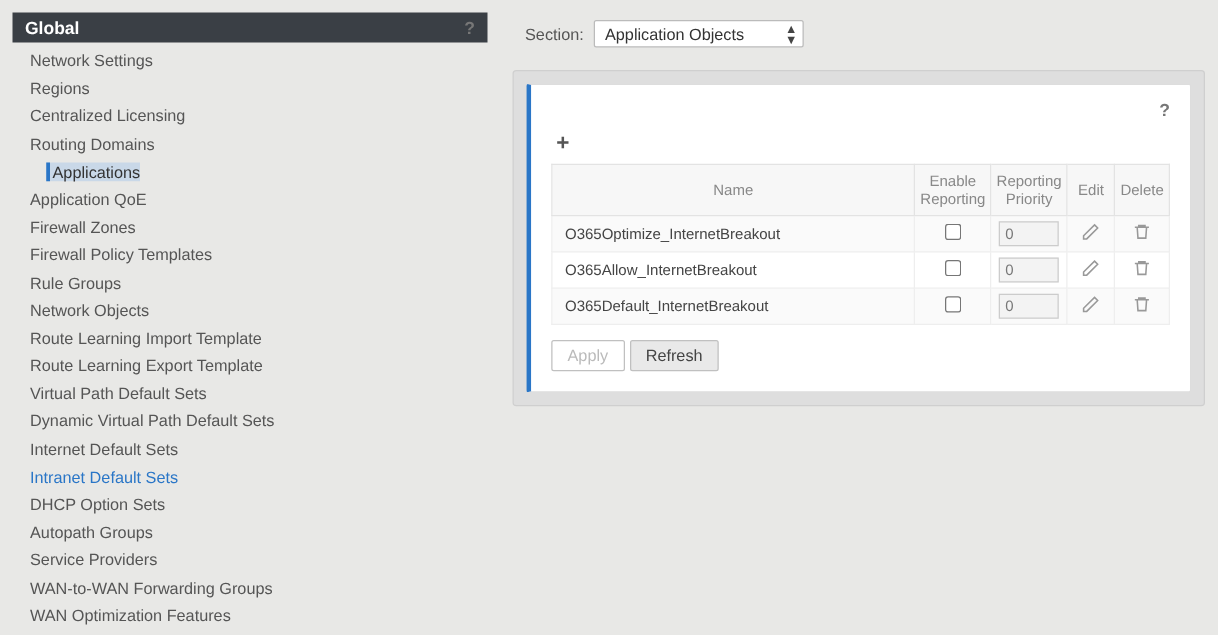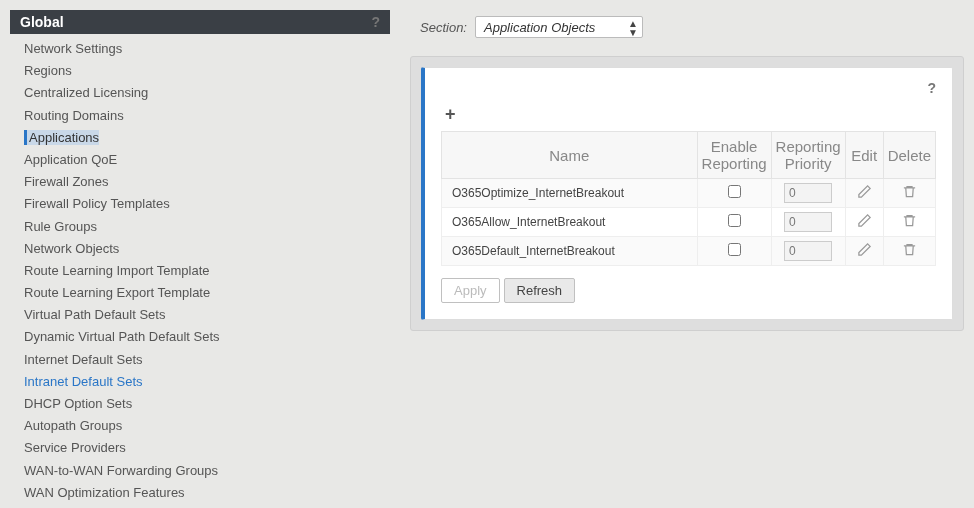--- a/index.html
+++ b/index.html
@@ -39,36 +39,36 @@
     font-size: 13px;
     color: #555;
     line-height: 1.4;
     cursor: pointer;
   }
   .sidebar-item.selected span {
     background: #c9d8e8;
     border-left: 3px solid #2a76c7;
     padding-left: 2px;
     color: #333;
+    margin-left: 13px;
   }
   .sidebar-item.blue {
     color: #2a76c7;
   }
 
   .main {
     flex: 1;
     padding-top: 6px;
   }
   .section-row {
     display: flex;
     align-items: center;
     gap: 8px;
     padding-left: 10px;
     margin-bottom: 18px;
-    font-style: italic;
   }
   .section-label {
     font-size: 13px;
     color: #555;
   }
   .section-select {
     position: relative;
     background: #fff;
     border: 1px solid #bbb;
     border-radius: 2px;
@@ -127,21 +127,21 @@
     border: 1px solid #ddd;
     font-size: 12px;
   }
   table.data th {
     background: #f7f7f7;
     color: #888;
     font-weight: normal;
     text-align: center;
     padding: 6px 4px;
     border: 1px solid #e3e3e3;
-    font-size: 15px;
+    font-size: 12px;
   }
   table.data th.name-col { width: auto; }
   table.data th.enable-col { width: 55px; }
   table.data th.prio-col { width: 55px; }
   table.data th.edit-col { width: 38px; }
   table.data th.del-col { width: 34px; }
   table.data td {
     padding: 4px 6px;
     border: 1px solid #eee;
     text-align: center;

